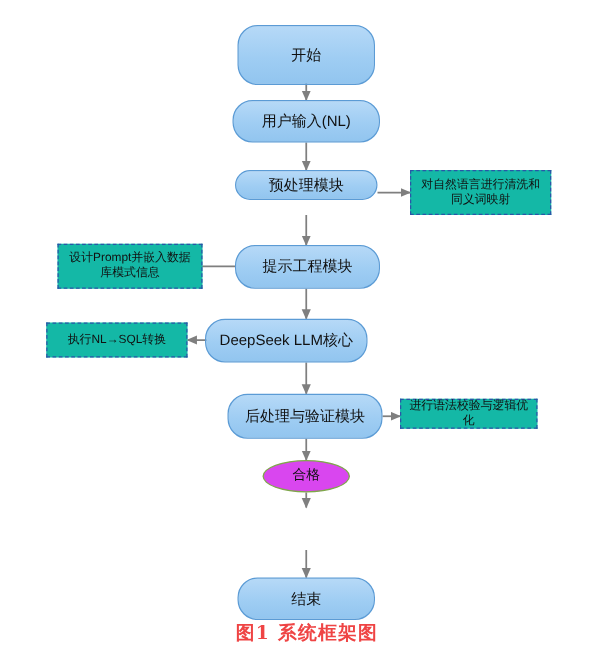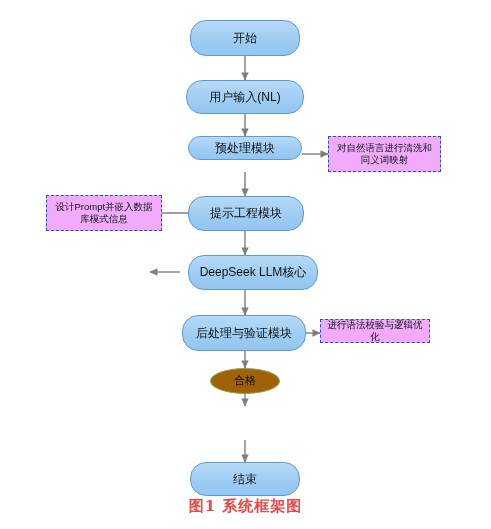--- a/index.html
+++ b/index.html
@@ -35,29 +35,29 @@
   .flow-node {
     background: linear-gradient(to bottom, #b6d9f7 0%, #9fcdf3 55%, #92c5ef 100%);
     border: 1px solid #5b9bd5;
     border-radius: 16px;
     font-size: 12px;
     color: #111111;
     box-shadow: 0 0 0 0 rgba(0,0,0,0);
   }
   
   .note-node {
-    background: #f0abfc;
+    background: #14b8a6;
     border: 1px dashed #2a56a8;
     font-size: 9.5px;
     color: #111111;
     padding: 2px 4px;
   }
   
   .ellipse-node {
-    background: #a16207;
+    background: #d946ef;
     border: 1px solid #7fa84a;
     border-radius: 50%;
     font-size: 11px;
     color: #111111;
   }
   .caption {
     position: absolute;
     left: 0;
     top: 497px;
     width: 491px;
@@ -98,37 +98,37 @@
       <line x1="245" y1="394" x2="245" y2="406"></line>
       <line x1="245" y1="440" x2="245" y2="462"></line>
 
       <line x1="302" y1="154" x2="328" y2="154"></line>
       <line x1="188" y1="213" x2="150" y2="213"></line>
       <line x1="180" y1="272" x2="150" y2="272"></line>
       <line x1="306" y1="333" x2="320" y2="333"></line>
     </g>
   </svg>
 
-  <div class="node flow-node" style="left:190px; top:20px; width:110px; height:36px;">
+  <div class="node flow-node" style="left:190px; top:20px; width:110px; height:48px;">
     <span>开始</span>
   </div>
 
   <div class="node flow-node" style="left:186px; top:80px; width:118px; height:34px;">
     <span>用户输入(NL)</span>
   </div>
 
   <div class="node flow-node" style="left:188px; top:136px; width:114px; height:24px;">
     <span>预处理模块</span>
   </div>
 
   <div class="node flow-node" style="left:188px; top:196px; width:116px; height:35px;justify-content:center;">
     <span>提示工程模块</span>
   </div>
 
-  <div class="node flow-node" style="left:188px; top:255px; width:130px; height:35px;text-align:right;">
+  <div class="node flow-node" style="left:164px; top:255px; width:130px; height:35px;text-align:right;">
     <span>DeepSeek LLM核心</span>
   </div>
 
   <div class="node flow-node" style="left:182px; top:315px; width:124px; height:36px;">
     <span>后处理与验证模块</span>
   </div>
 
   <div class="node ellipse-node" style="left:210px; top:368px; width:70px; height:26px;">
     <span>合格</span>
   </div>
@@ -139,20 +139,23 @@
   </div>
 
   <div class="node note-node" style="left:328px; top:136px; width:113px; height:36px;">
     <span>对自然语言进行清洗和同义词映射</span>
   </div>
 
   <div class="node note-node" style="left:46px; top:195px; width:116px; height:36px;">
     <span>设计Prompt并嵌入数据库模式信息</span>
   </div>
 
+  <div class="node note-node" style="left:37px; top:258px; width:113px; height:28px;">
+    <span>执行NL→SQL转换</span>
+  </div>
 
   <div class="node note-node" style="left:320px; top:319px; width:110px; height:24px;">
     <span>进行语法校验与逻辑优化</span>
   </div>
 
 </div>
 
 <div class="caption">图1  系统框架图</div>
 
 </body></html>

